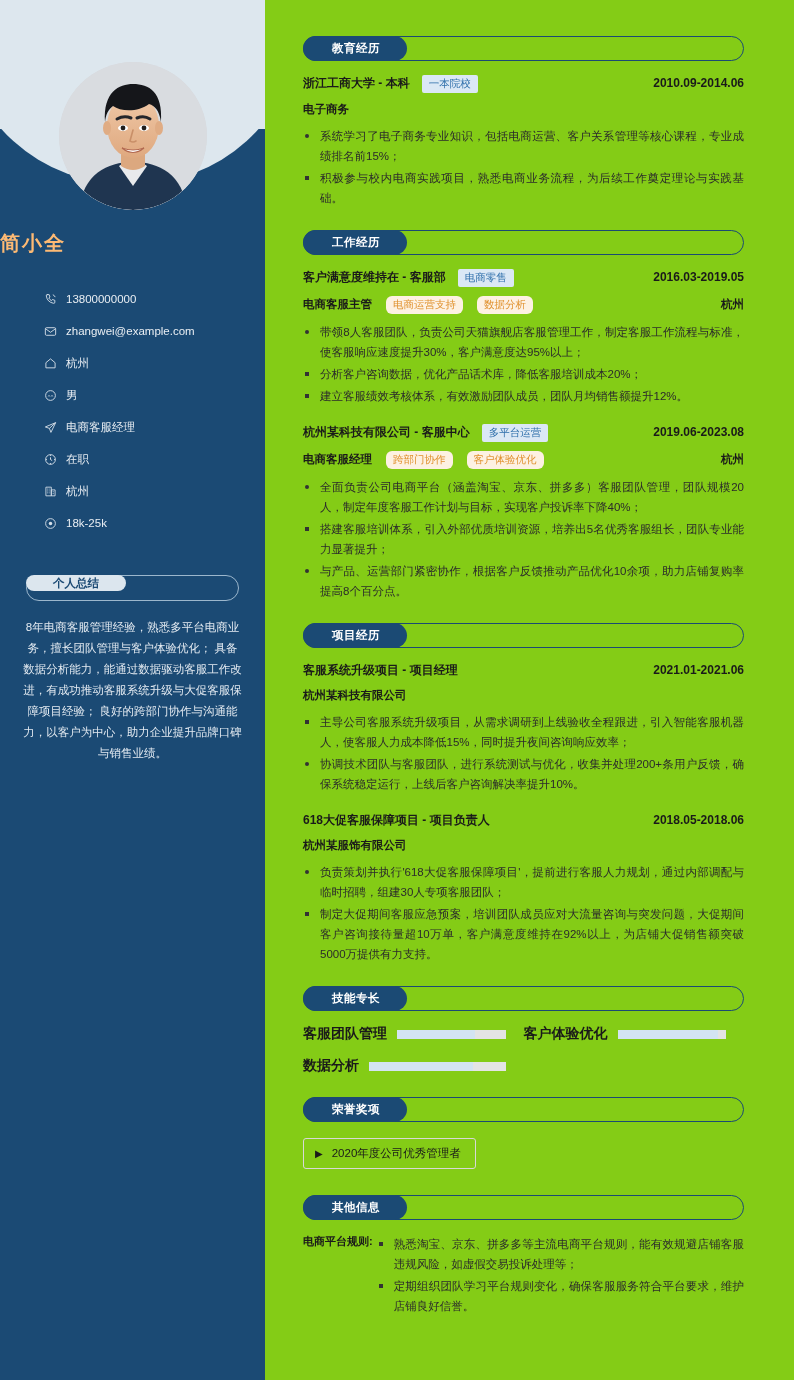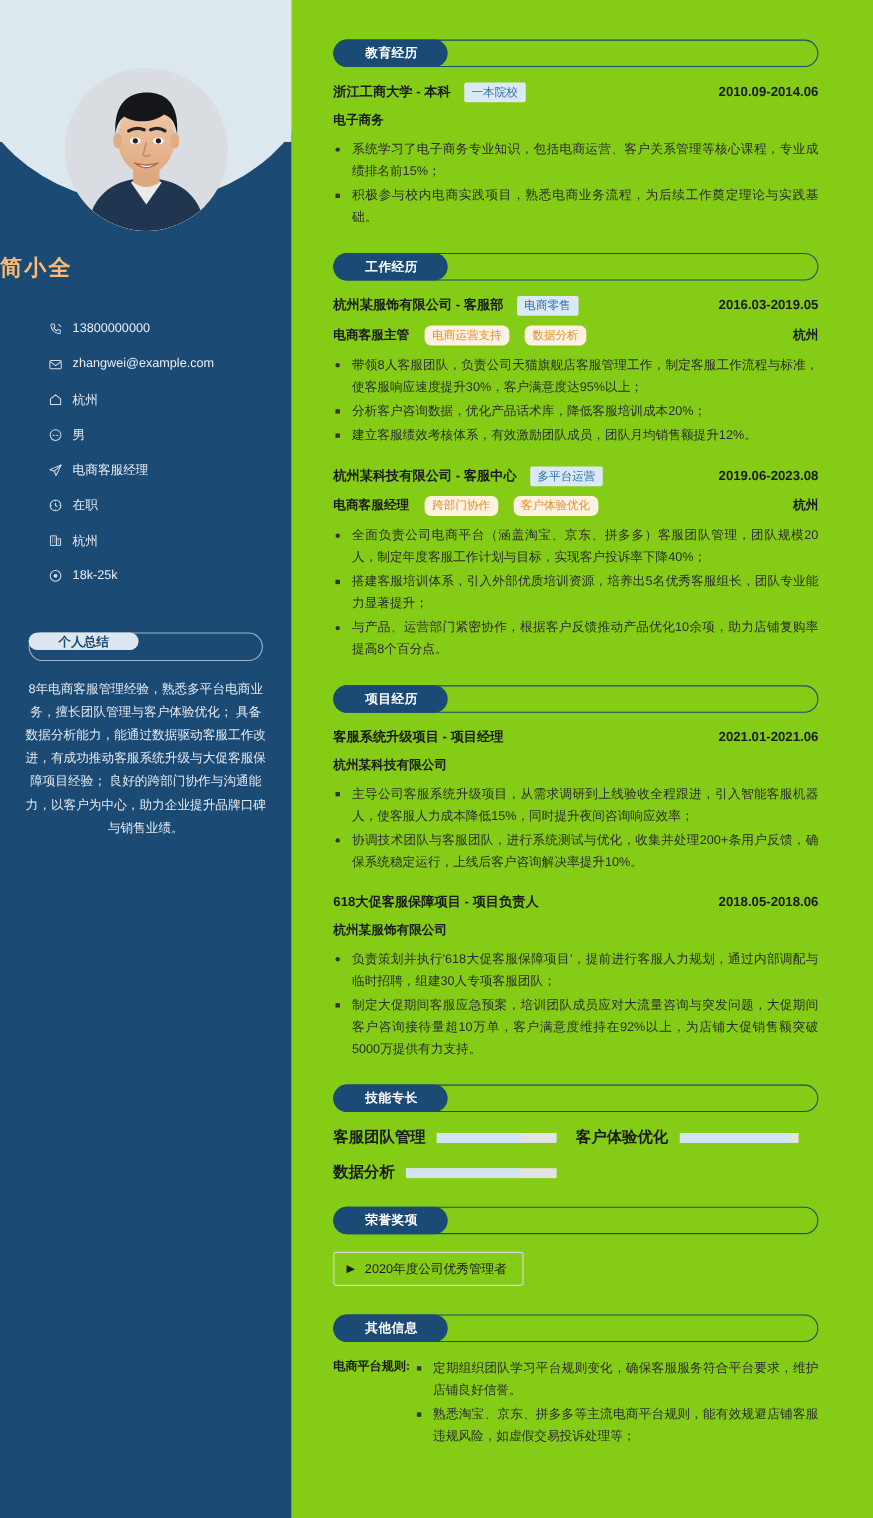--- a/index.html
+++ b/index.html
@@ -437,21 +437,21 @@
 
     <section class="section">
       <div class="sec-head">
         <div class="sec-head-pill">
           <span>工作经历</span>
         </div>
       </div>
 
       <div class="entry">
         <div class="row-1">
-          <span class="title">杭州某服饰有限公司 - 客服部</span>
+          <span class="title">客户满意度维持在 - 客服部</span>
           <span class="tag-blue">电商零售</span>
           <span class="spacer"></span>
           <span class="date">2016.03-2019.05</span>
         </div>
         <div class="row-2">
           <span class="subtitle">电商客服主管</span>
           <span class="tag-orange">电商运营支持</span>
           <span class="tag-orange">数据分析</span>
           <span class="spacer"></span>
           <span class="loc">杭州</span>
@@ -570,21 +570,21 @@
     <section class="section">
       <div class="sec-head">
         <div class="sec-head-pill">
           <span>其他信息</span>
         </div>
       </div>
       <div class="other-wrap">
         <span class="other-label">电商平台规则:</span>
         <div class="other-body">
           <ul class="bullets">
+            <li>熟悉淘宝、京东、拼多多等主流电商平台规则，能有效规避店铺客服违规风险，如虚假交易投诉处理等；</li>
             <li>定期组织团队学习平台规则变化，确保客服服务符合平台要求，维护店铺良好信誉。</li>
-            <li>熟悉淘宝、京东、拼多多等主流电商平台规则，能有效规避店铺客服违规风险，如虚假交易投诉处理等；</li>
           </ul>
         </div>
       </div>
     </section>
 
   </main>
 </div>
 
 </body></html>

